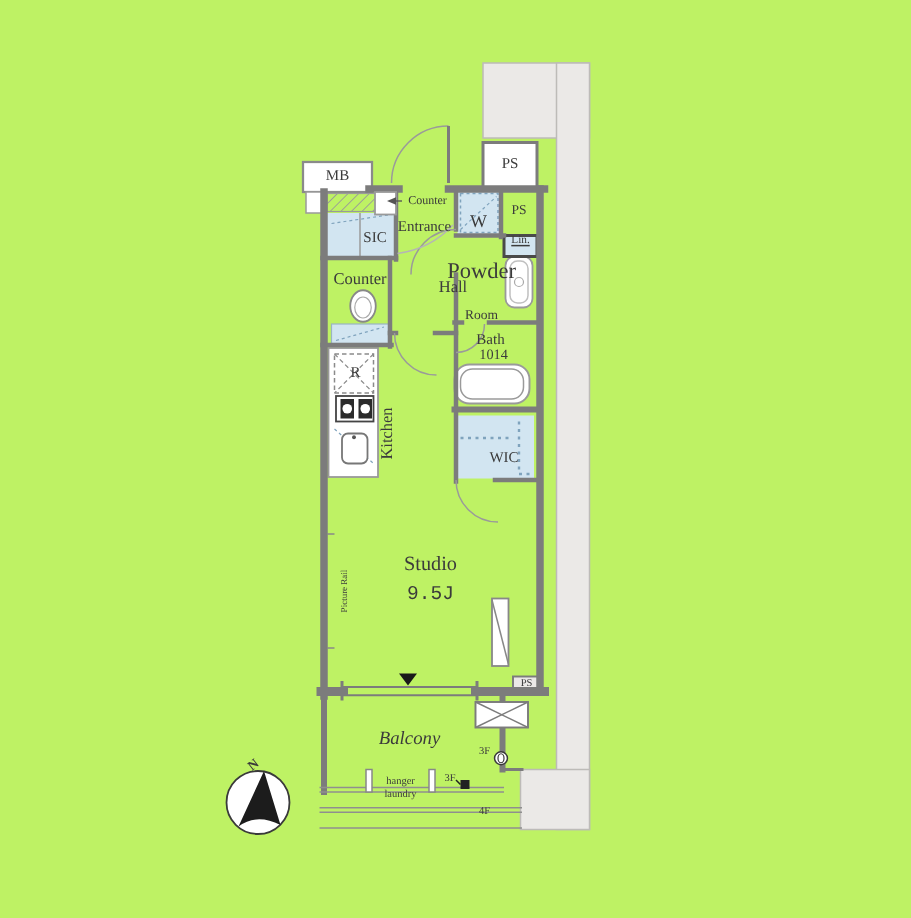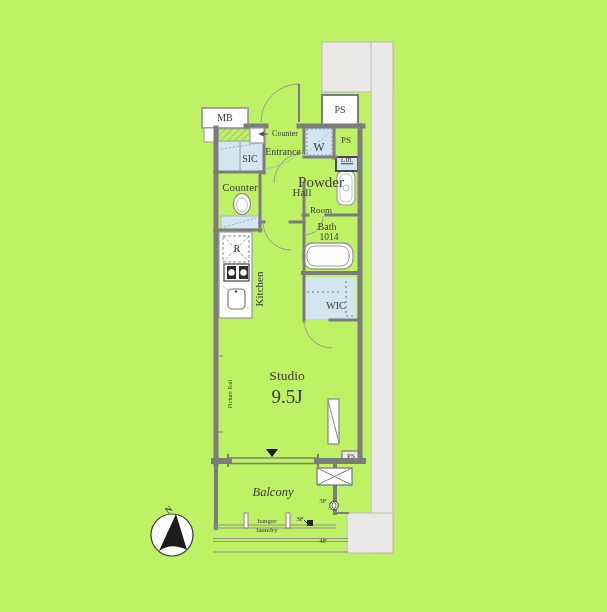--- a/index.html
+++ b/index.html
@@ -219,21 +219,21 @@
   <div class="lbl" style="left:282px;top:192px;font-size:11px;margin-left:20px;">Hall</div>
   <div class="lbl" style="left:321px;top:182px;font-size:15px;">Powder</div>
   <div class="lbl" style="left:321px;top:210px;font-size:9px;">Room</div>
   <div class="lbl" style="left:327px;top:227px;font-size:10px;">Bath</div>
   <div class="lbl" style="left:329px;top:238px;font-size:9.5px;">1014</div>
   <div class="lbl" style="left:237px;top:249px;font-size:10px;">R</div>
   <div class="lbl v" style="left:259px;top:289px;font-size:11px;">Kitchen</div>
   <div class="lbl" style="left:336px;top:306px;font-size:10px;">WIC</div>
   <div class="lbl v" style="left:230px;top:394px;font-size:6px;">Picture Rail</div>
   <div class="lbl" style="left:287px;top:376px;font-size:13.5px;">Studio</div>
-  <div class="lbl" style="left:287px;top:396px;font-size:19px;">9.5J</div>
+  <div class="lbl" style="left:287px;top:396px;font-size:13px;font-family:Liberation Mono, monospace;">9.5J</div>
   <div class="lbl" style="left:351px;top:456px;font-size:7px;">PS</div>
   <div class="lbl" style="left:273px;top:492px;font-size:12.5px;font-style:italic;">Balcony</div>
   <div class="lbl" style="left:323px;top:501px;font-size:7px;">3F</div>
   <div class="lbl" style="left:323px;top:509px;font-size:7px;margin-top:32px;">4F</div>
   <div class="lbl" style="left:267px;top:514px;font-size:7px;margin-top:16px;">laundry</div>
   <div class="lbl" style="left:267px;top:521px;font-size:7px;text-align:center;">hanger</div>
   <div class="lbl" style="left:300px;top:519px;font-size:7px;">3F</div>
   <div class="lbl tiltN" style="left:169px;top:510px;font-size:9px;">N</div>
 
 </div>

